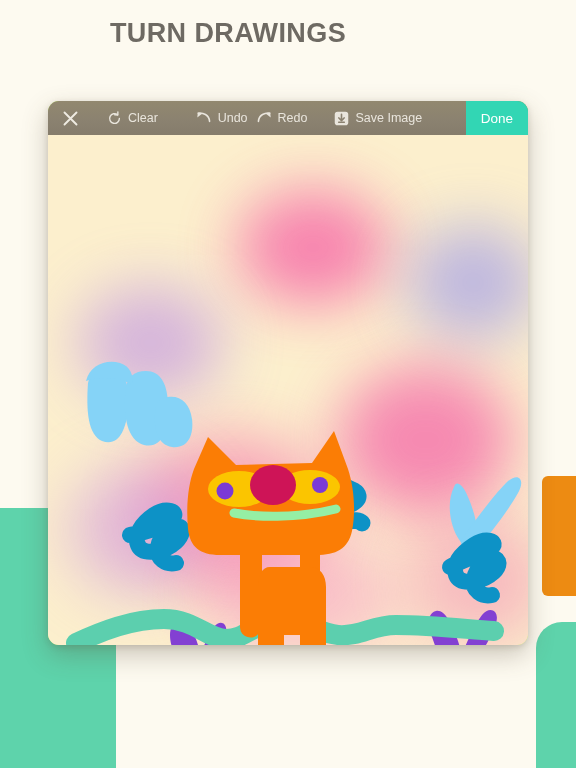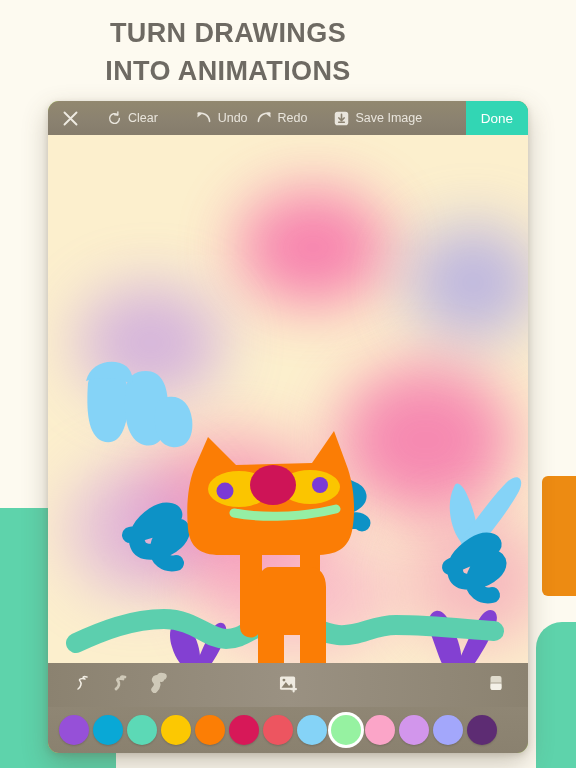--- a/index.html
+++ b/index.html
@@ -37,21 +37,21 @@
   #headline{
     position:absolute; left:0; top:14px; width:456px;
     text-align:center; color:#6e6a63;
     font-weight:bold; font-size:27px; line-height:38px;
     letter-spacing:0.4px;
   }
   #headline .ln{ display:block; }
 
   
   #app-window{
-    position:absolute; left:48px; top:101px; width:480px; height:652px;
+    position:absolute; left:48px; top:101px; width:480px; height:544px;
     border-radius:11px; overflow:hidden;
     box-shadow:0 10px 26px rgba(90,75,55,0.30), 0 2px 6px rgba(90,75,55,0.18);
     background:#bef264;
   }
 
   
   #top-toolbar{
     position:absolute; left:0; top:0; width:480px; height:34px;
     background:linear-gradient(180deg,#92886f 0%,#8b8270 55%,#857c6c 100%);
     display:flex; align-items:center;
@@ -128,21 +128,20 @@
 <div id="root" style="background: rgb(253, 250, 240);">
 
   <div id="page-bg-card" style="background: rgb(253, 250, 240);"></div>
 
   <div id="panel-left-teal" class="bg-panel" style="background: rgb(94, 211, 171);"></div>
   <div id="panel-right-orange" class="bg-panel" style="background: rgb(237, 139, 18);"></div>
   <div id="panel-right-teal" class="bg-panel" style="background: rgb(94, 211, 171);"></div>
 
   <div id="headline" style="color: rgb(110, 106, 99);">
     <span class="ln">TURN DRAWINGS</span>
-    <span class="ln">INTO ANIMATIONS</span>
   </div>
 
   <div id="app-window">
 
     <div id="top-toolbar">
 
       <div class="tb-btn" id="btn-close">
         <span>
           <svg width="17" height="17" viewBox="0 0 17 17">
             <path d="M2.5 2.5 L14.5 14.5 M14.5 2.5 L2.5 14.5" stroke="#efebe2" stroke-width="1.9" stroke-linecap="round" fill="none"></path>

